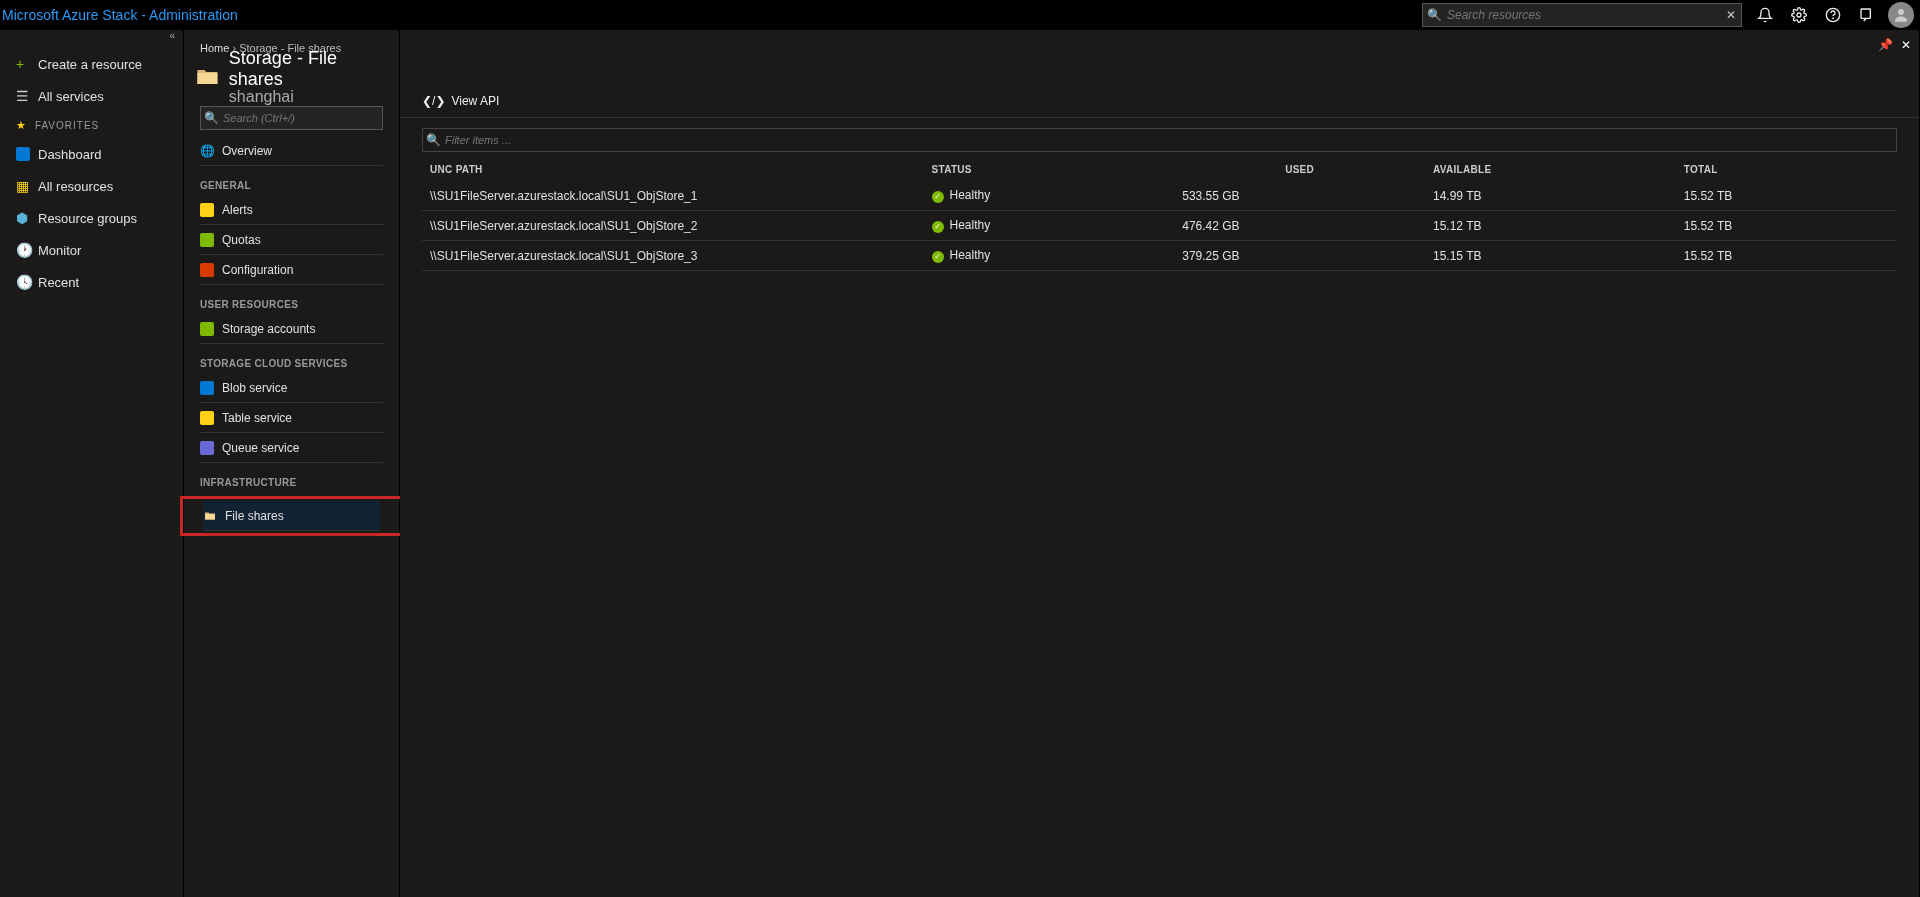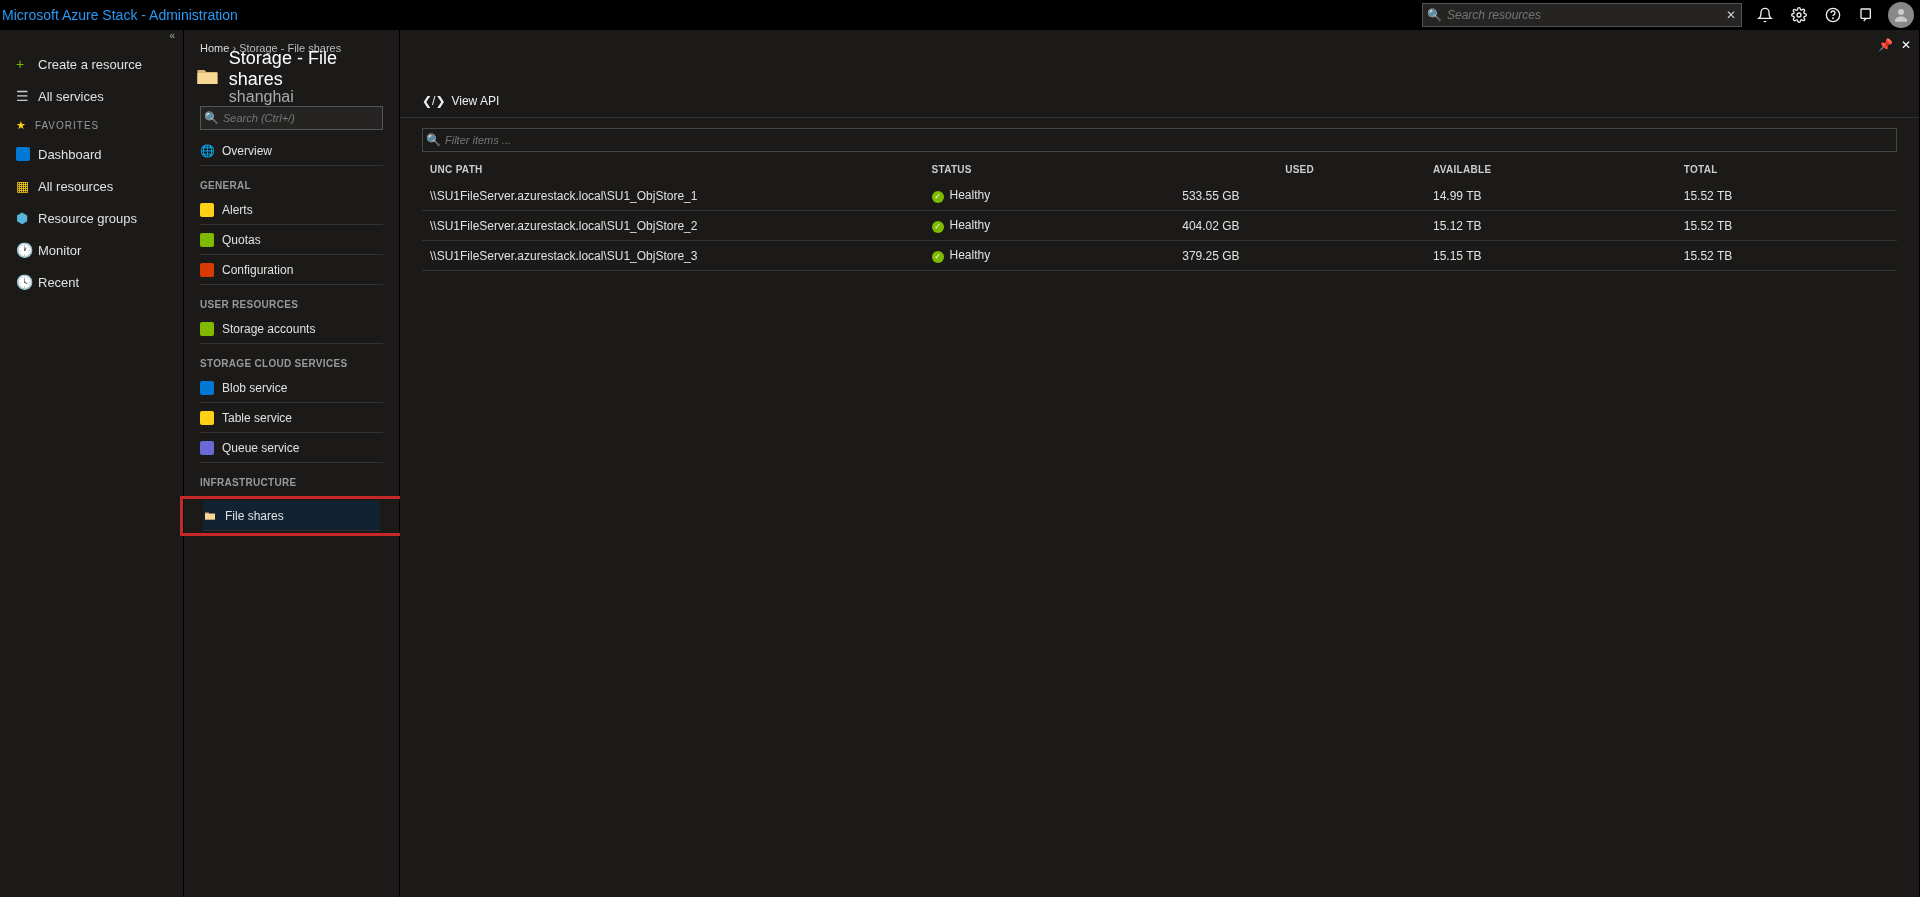--- a/index.html
+++ b/index.html
@@ -267,21 +267,21 @@
           <tr>
             <td>\\SU1FileServer.azurestack.local\SU1_ObjStore_1</td>
             <td><span class="status-dot">✓</span>Healthy</td>
             <td>533.55 GB</td>
             <td>14.99 TB</td>
             <td>15.52 TB</td>
           </tr>
           <tr>
             <td>\\SU1FileServer.azurestack.local\SU1_ObjStore_2</td>
             <td><span class="status-dot">✓</span>Healthy</td>
-            <td>404.02 GB</td>
+            <td>476.42 GB</td>
             <td>15.12 TB</td>
             <td>15.52 TB</td>
           </tr>
           <tr>
             <td>\\SU1FileServer.azurestack.local\SU1_ObjStore_3</td>
             <td><span class="status-dot">✓</span>Healthy</td>
             <td>379.25 GB</td>
             <td>15.15 TB</td>
             <td>15.52 TB</td>
           </tr>

